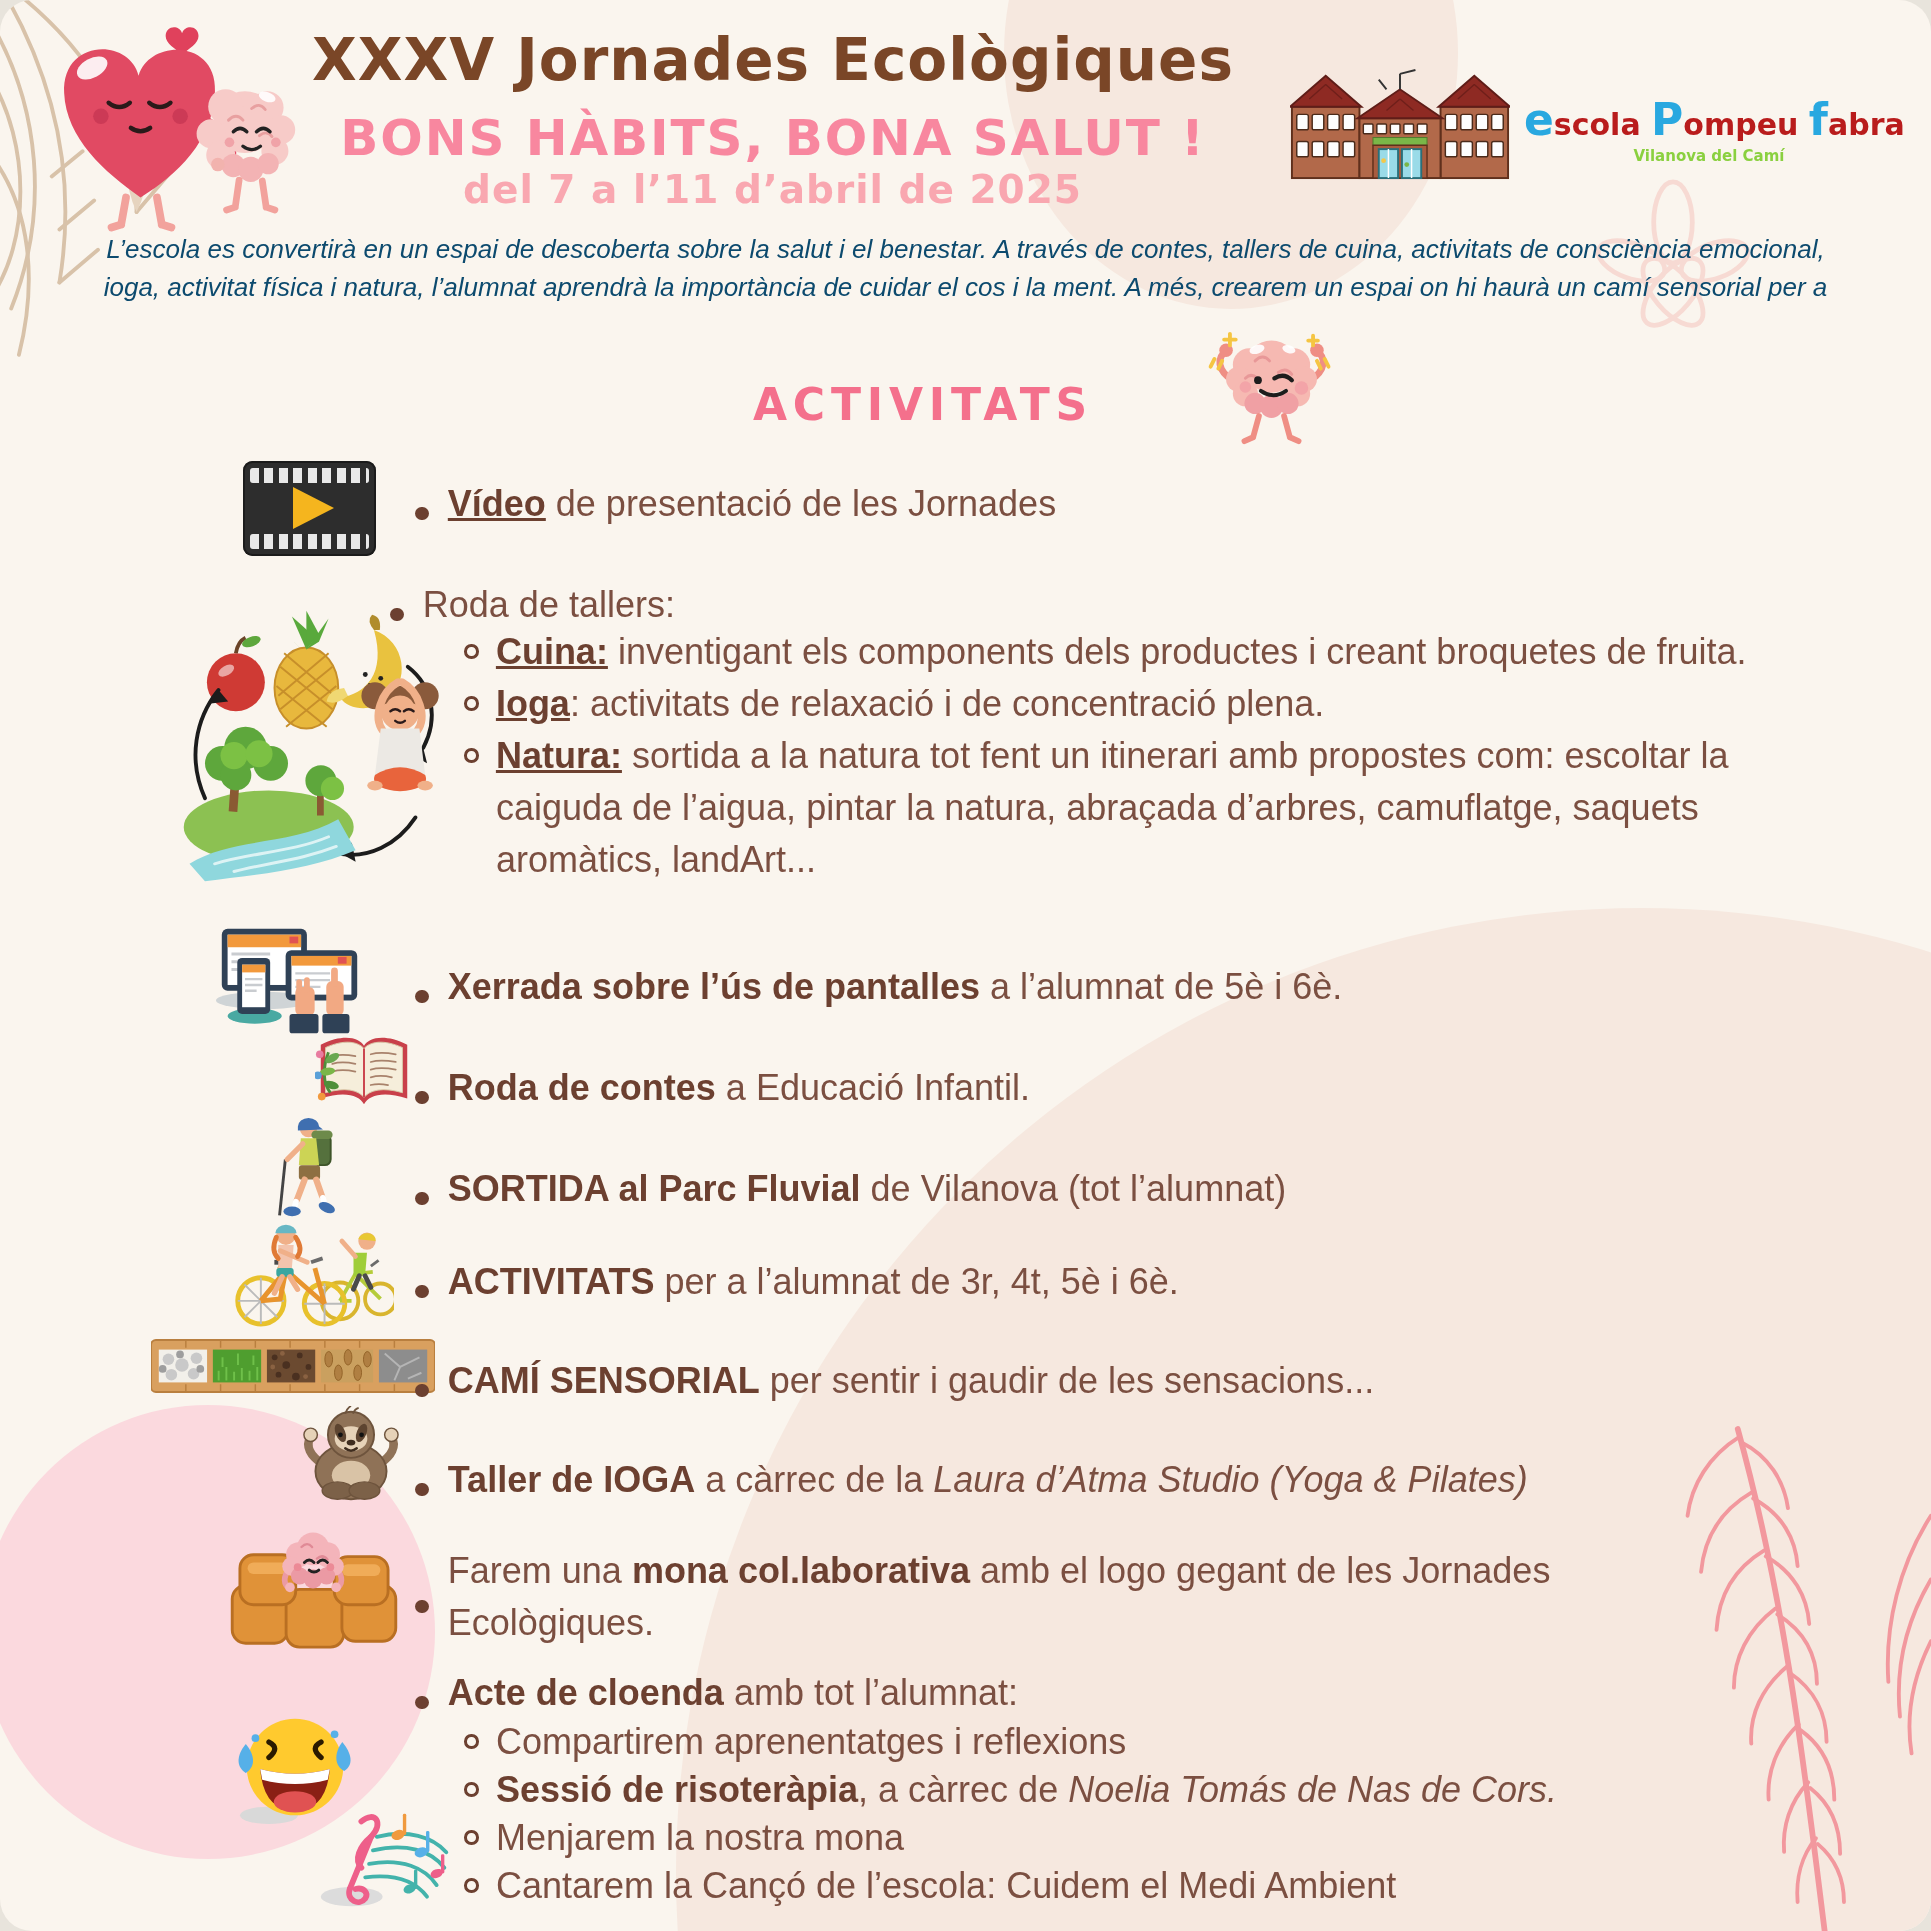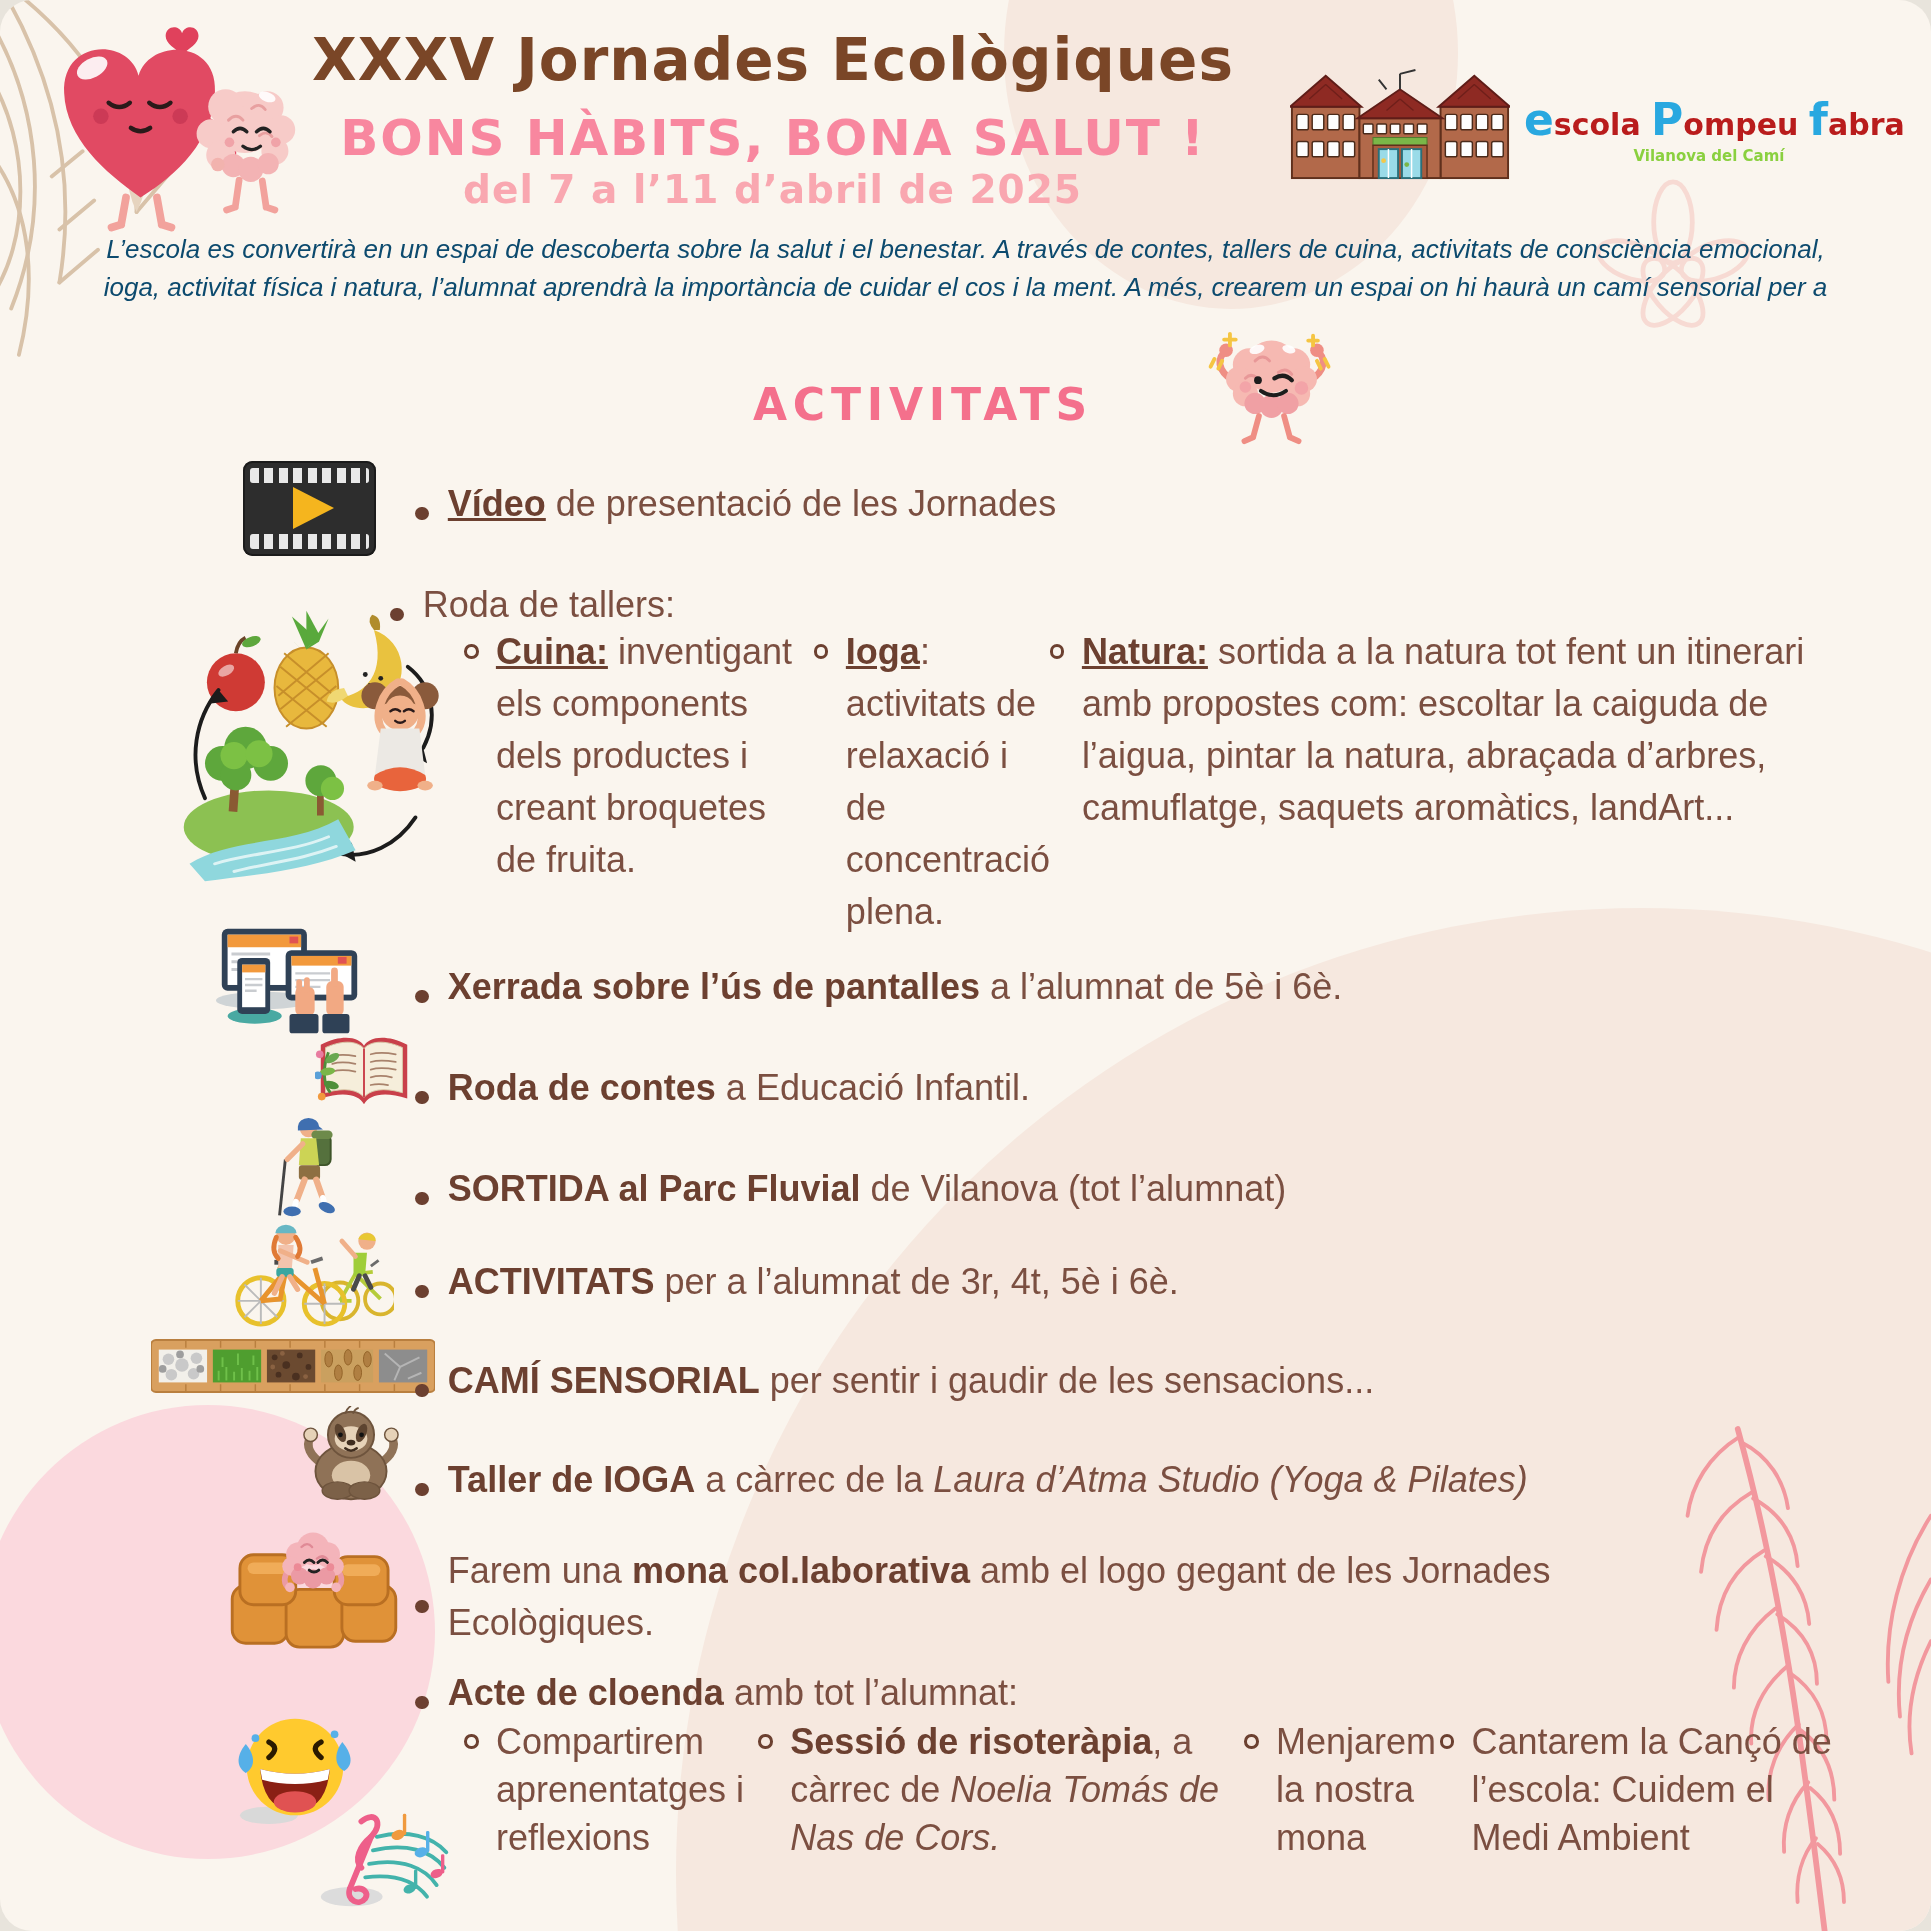--- a/index.html
+++ b/index.html
@@ -35,21 +35,21 @@
     font-family:"DejaVu Sans",sans-serif;font-weight:bold;font-size:15px;color:#8ad03f;}
   
   .item{position:absolute;display:flex;align-items:center;z-index:2;}
   .dot{flex:0 0 13.5px;width:13.5px;height:13.5px;border-radius:50%;background:#6c4030;margin:19.3px 19.3px 0 0;}
   .ring{flex:0 0 14.5px;width:14.5px;height:14.5px;border-radius:50%;border:3.9px solid #6c4030;
     box-sizing:border-box;background:none;margin:18.3px 17.4px 0 0;}
   .txt{font-size:36px;line-height:52px;color:#7b4f41;}
   .txt b{color:#6c4030;}
   .txt .u{text-decoration:underline;}
   .txt .it{font-style:italic;}
-  .sublist{position:absolute;display:flex;z-index:2;justify-content:center;}
+  .sublist{position:absolute;display:flex;flex-direction:column;z-index:2;justify-content:center;}
   .subrow{display:flex;align-items:flex-start;}
   .tight .txt{line-height:48px;}
   .tight .ring{margin-top:16.4px;}
   
   .film{position:absolute;left:243px;top:461px;width:133px;height:95px;background:#2d2d2d;
     border-radius:9.7px;z-index:2;box-shadow:inset 0 0 0 1.9px #1b1b1b;}
   .film:before,.film:after{content:"";position:absolute;left:6.8px;right:6.8px;height:15.4px;
     background:repeating-linear-gradient(90deg,#e9e9e9 0 8.7px,#2d2d2d 8.7px 14.5px);border-radius:2.9px;}
   .film:before{top:6.8px;} .film:after{bottom:6.8px;}
   .film .play{position:absolute;left:50px;top:26px;width:0;height:0;

